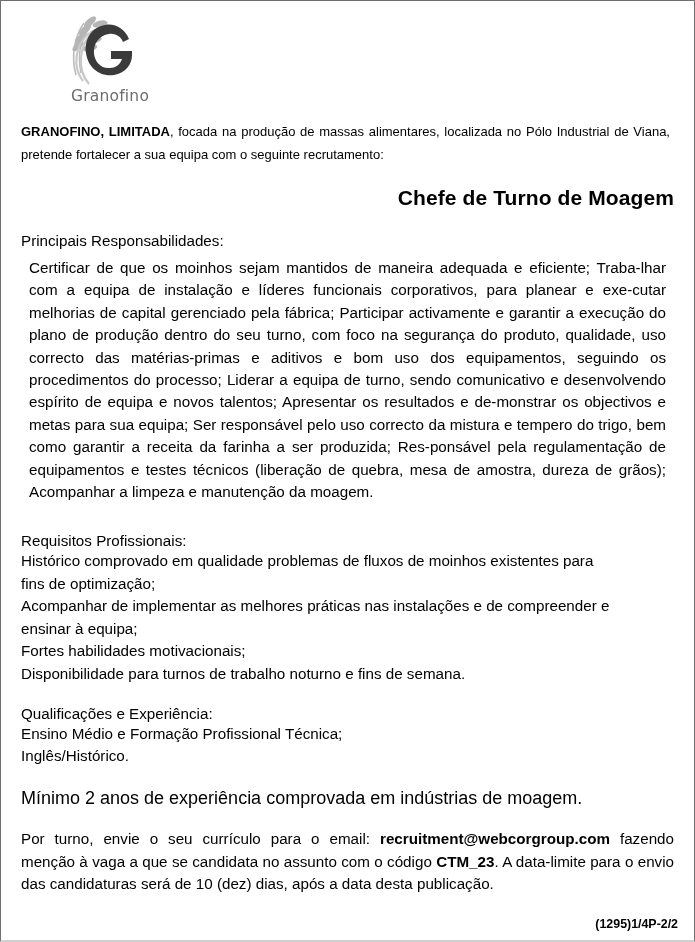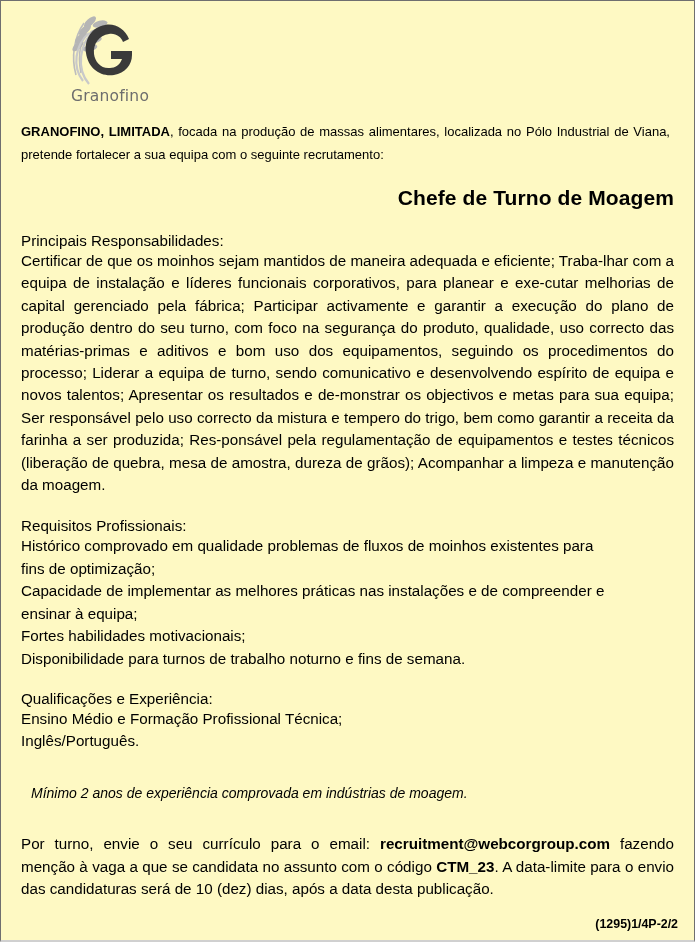--- a/index.html
+++ b/index.html
@@ -8,21 +8,21 @@
     background: #8a8a8a;
   }
   body {
     font-family: "Liberation Sans", sans-serif;
   }
   #page {
     position: relative;
     width: 695px;
     height: 942px;
     box-sizing: border-box;
-    background: #fef9c3;
+    background: #ffffff;
     border-left: 1px solid #6f6f6f;
     border-right: 1px solid #6f6f6f;
     border-top: 1px solid #6f6f6f;
     border-bottom: 2px solid #d0d0d0;
     overflow: hidden;
   }
   #inner {
     padding: 12px 20px 0 20px;
   }
 
@@ -71,41 +71,40 @@
     color: #000;
     margin: 0 0 1px 0;
   }
 
   .body-par {
     font-size: 15.2px;
     line-height: 22.4px;
     color: #000;
     text-align: justify;
     text-justify: inter-word;
-    margin: 0;
+    margin: 8px;
     hyphens: manual;
   }
   .body-lines {
     font-size: 15.2px;
     line-height: 22.4px;
     color: #000;
     margin: 0;
   }
   .body-lines div { white-space: nowrap; }
 
   .gap-lg { height: 21px; }
   .gap-md { height: 20px; }
   .gap-sm { height: 19px; }
 
   .note {
-    font-size: 14px;
+    font-size: 18px;
     line-height: 22.4px;
     color: #000;
-    margin: 10px;
-    font-style: italic;
+    margin: 0;
   }
 
   .apply {
     font-size: 15.2px;
     line-height: 22.4px;
     color: #000;
     text-align: justify;
     margin: 0;
   }
   .apply b { font-weight: bold; }
@@ -160,32 +159,32 @@
 
     <div class="sec-head">Principais Responsabilidades:</div>
     <p class="body-par">Certificar de que os moinhos sejam mantidos de maneira adequada e eficiente; Traba-lhar com a equipa de instalação e líderes funcionais corporativos, para planear e exe-cutar melhorias de capital gerenciado pela fábrica; Participar activamente e garantir a execução do plano de produção dentro do seu turno, com foco na segurança do produto, qualidade, uso correcto das matérias-primas e aditivos e bom uso dos equipamentos, seguindo os procedimentos do processo; Liderar a equipa de turno, sendo comunicativo e desenvolvendo espírito de equipa e novos talentos; Apresentar os resultados e de-monstrar os objectivos e metas para sua equipa; Ser responsável pelo uso correcto da mistura e tempero do trigo, bem como garantir a receita da farinha a ser produzida; Res-ponsável pela regulamentação de equipamentos e testes técnicos (liberação de quebra, mesa de amostra, dureza de grãos); Acompanhar a limpeza e manutenção da moagem.</p>
 
     <div class="gap-lg"></div>
 
     <div class="sec-head">Requisitos Profissionais:</div>
     <div class="body-lines">
       <div>Histórico comprovado em qualidade problemas de fluxos de moinhos existentes para</div>
       <div>fins de optimização;</div>
-      <div>Capacidade de implementar as melhores práticas nas instalações e de compreender e</div>
+      <div>Acompanhar de implementar as melhores práticas nas instalações e de compreender e</div>
       <div>ensinar à equipa;</div>
       <div>Fortes habilidades motivacionais;</div>
       <div>Disponibilidade para turnos de trabalho noturno e fins de semana.</div>
     </div>
 
     <div class="gap-md"></div>
 
     <div class="sec-head">Qualificações e Experiência:</div>
     <div class="body-lines">
       <div>Ensino Médio e Formação Profissional Técnica;</div>
-      <div>Inglês/Português.</div>
+      <div>Inglês/Histórico.</div>
     </div>
 
     <div class="gap-sm"></div>
 
     <p class="note">Mínimo 2 anos de experiência comprovada em indústrias de moagem.</p>
 
     <div class="gap-sm"></div>
 
     <p class="apply"><span>Por turno, envie o seu currículo para o email:  </span><b>recruitment@webcorgroup.com</b><span> fazendo menção à vaga a que se candidata no assunto com o código </span><b>CTM_23</b><span>. A data-limite para o envio das candidaturas será de 10 (dez) dias, após a data desta publicação.</span></p>
 

